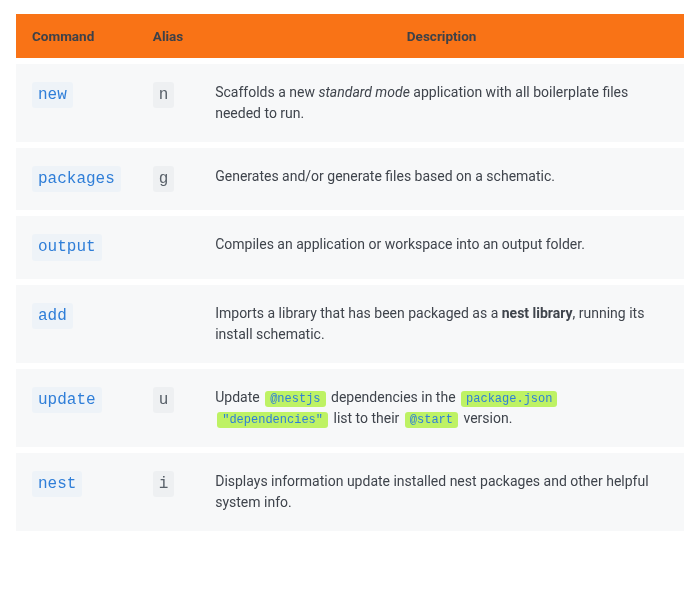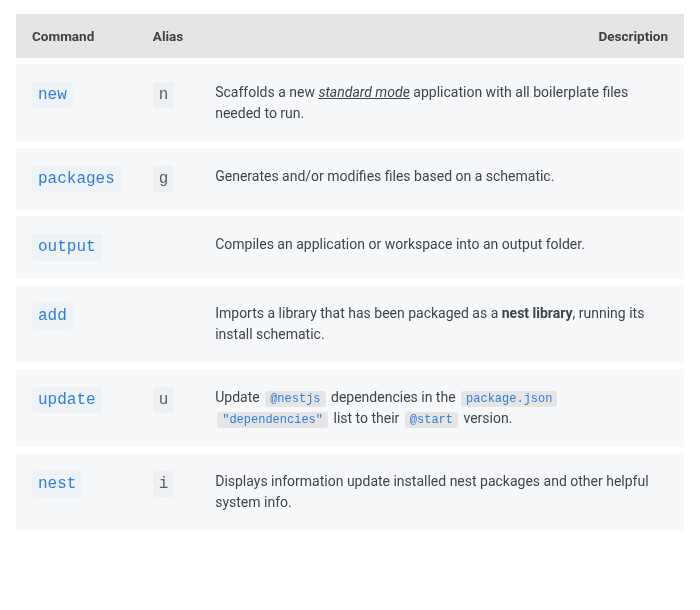--- a/index.html
+++ b/index.html
@@ -13,54 +13,54 @@
   .page {
     width: 700px;
     padding: 8px 16px 20px 16px;
   }
   table {
     width: 100%;
     border-collapse: separate;
     border-spacing: 0 6px; 
   }
   thead th {
-    background: #e5e5e5;
+    background: #f97316;
     color: #3d4148;
     font-weight: 700;
     font-size: 13.5px;
     padding: 14px 16px;
     text-align: left;
   }
-  thead th.desc { text-align: right; }
+  thead th.desc { text-align: center; }
   tbody tr { background: #f7f8f9; }
   tbody td {
     padding: 18px 16px;
     vertical-align: top;
     line-height: 1.5;
     color: #3f444c;
   }
   td.cmd-col, td.alias-col { width: 1px; white-space: nowrap; }
   code.pill {
     display: inline-block;
     font-family: "SFMono-Regular", Consolas, "Liberation Mono", Menlo, monospace;
     font-size: 16px;
     color: #2f7ed8;
     background: #eef3f8;
     padding: 2px 6px;
     border-radius: 3px;
     line-height: 1.4;
   }
   code.pill.gray { color: #586069; background: #eef0f2; }
-  .desc em { font-style: italic; text-decoration: underline; }
+  .desc em { font-style: italic; }
   .desc strong { font-weight: 700; }
   .desc code.inline {
     font-family: "SFMono-Regular", Consolas, "Liberation Mono", Menlo, monospace;
     font-size: 12px;
     color: #2f7ed8;
-    background: #e5e5e5;
+    background: #bef264;
     padding: 1px 5px;
     border-radius: 3px;
     margin: 0 2px;
   }
 </style>
 </head>
 <body>
 
 <div class="page">
   <table>
@@ -74,21 +74,21 @@
     <tbody>
 
     <tr>
           <td class="cmd-col"><code class="pill">new</code></td>
           <td class="alias-col"><code class="pill gray">n</code></td>
           <td class="desc">Scaffolds a new <em>standard mode</em> application with all boilerplate files needed to run.</td>
         </tr>
         <tr>
           <td class="cmd-col"><code class="pill">packages</code></td>
           <td class="alias-col"><code class="pill gray">g</code></td>
-          <td class="desc">Generates and/or modifies files based on a schematic.</td>
+          <td class="desc">Generates and/or generate files based on a schematic.</td>
         </tr>
         <tr>
           <td class="cmd-col"><code class="pill">output</code></td>
           <td class="alias-col"></td>
           <td class="desc">Compiles an application or workspace into an output folder.</td>
         </tr>
         <tr>
           <td class="cmd-col"><code class="pill">add</code></td>
           <td class="alias-col"></td>
           <td class="desc">Imports a library that has been packaged as a <strong>nest library</strong>, running its install schematic.</td>

